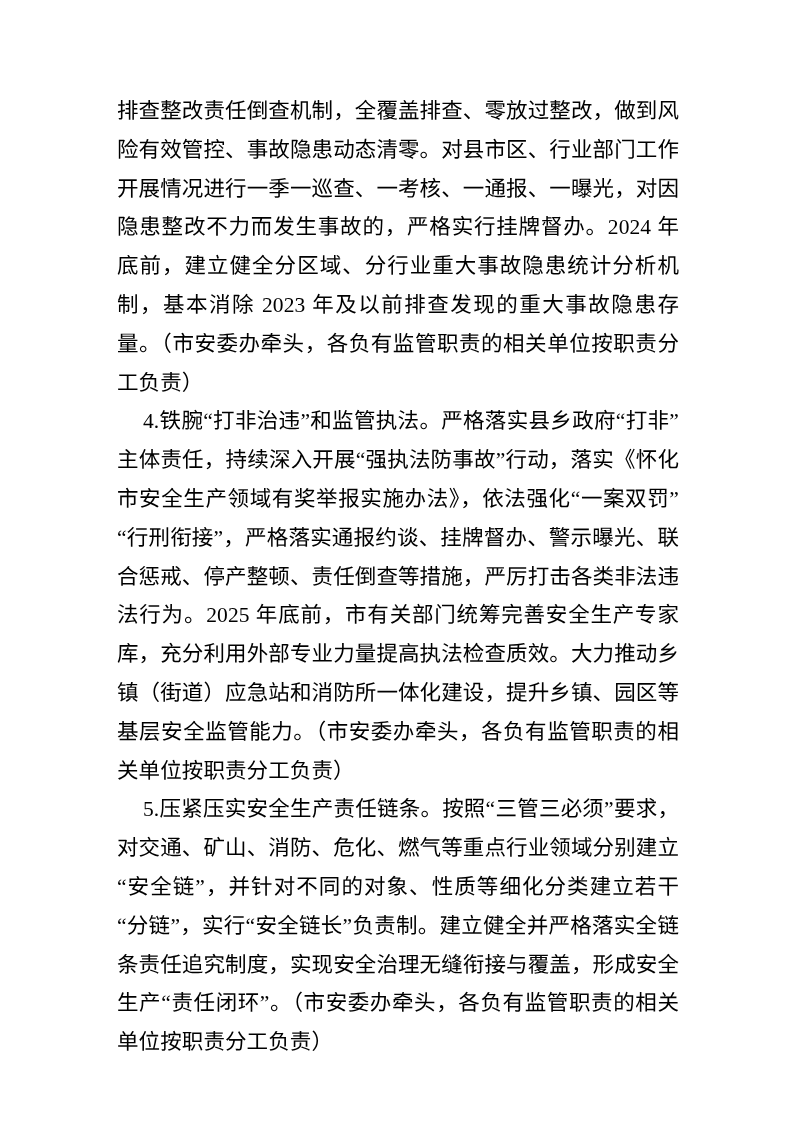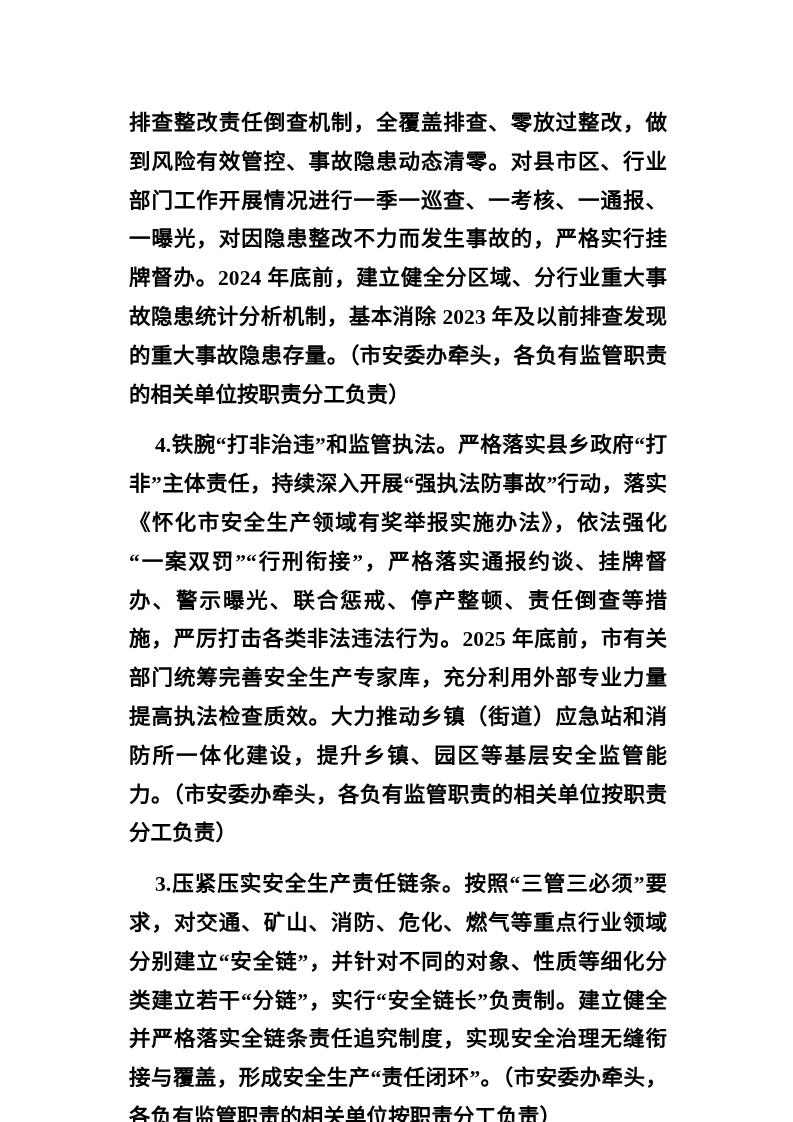--- a/index.html
+++ b/index.html
@@ -22,31 +22,30 @@
     width: 562px;
     color: #000000;
     font-size: 21.5px;
     line-height: 38.8px;
     text-align: justify;
     text-align-last: left;
     text-justify: inter-ideograph;
     letter-spacing: 0.1px;
   }
   .doc-body p {
-    margin: 12px;
+    margin: 0;
     padding: 0;
     word-break: break-all;
-    font-weight: bold;
   }
   .doc-body p.indent {
     text-indent: 26px;
   }
 </style>
 </head>
 <body>
 
 <div class="page">
   <div class="doc-body" id="doc-body">
       <p class="">排查整改责任倒查机制，全覆盖排查、零放过整改，做到风险有效管控、事故隐患动态清零。对县市区、行业部门工作开展情况进行一季一巡查、一考核、一通报、一曝光，对因隐患整改不力而发生事故的，严格实行挂牌督办。2024 年底前，建立健全分区域、分行业重大事故隐患统计分析机制，基本消除 2023 年及以前排查发现的重大事故隐患存量。（市安委办牵头，各负有监管职责的相关单位按职责分工负责）</p>
       <p class="indent">4.铁腕“打非治违”和监管执法。严格落实县乡政府“打非”主体责任，持续深入开展“强执法防事故”行动，落实《怀化市安全生产领域有奖举报实施办法》，依法强化“一案双罚”“行刑衔接”，严格落实通报约谈、挂牌督办、警示曝光、联合惩戒、停产整顿、责任倒查等措施，严厉打击各类非法违法行为。2025 年底前，市有关部门统筹完善安全生产专家库，充分利用外部专业力量提高执法检查质效。大力推动乡镇（街道）应急站和消防所一体化建设，提升乡镇、园区等基层安全监管能力。（市安委办牵头，各负有监管职责的相关单位按职责分工负责）</p>
-      <p class="indent">3.压紧压实安全生产责任链条。按照“三管三必须”要求，对交通、矿山、消防、危化、燃气等重点行业领域分别建立“安全链”，并针对不同的对象、性质等细化分类建立若干“分链”，实行“安全链长”负责制。建立健全并严格落实全链条责任追究制度，实现安全治理无缝衔接与覆盖，形成安全生产“责任闭环”。（市安委办牵头，各负有监管职责的相关单位按职责分工负责）</p>
+      <p class="indent">5.压紧压实安全生产责任链条。按照“三管三必须”要求，对交通、矿山、消防、危化、燃气等重点行业领域分别建立“安全链”，并针对不同的对象、性质等细化分类建立若干“分链”，实行“安全链长”负责制。建立健全并严格落实全链条责任追究制度，实现安全治理无缝衔接与覆盖，形成安全生产“责任闭环”。（市安委办牵头，各负有监管职责的相关单位按职责分工负责）</p>
     </div>
 </div>
 
 </body></html>

